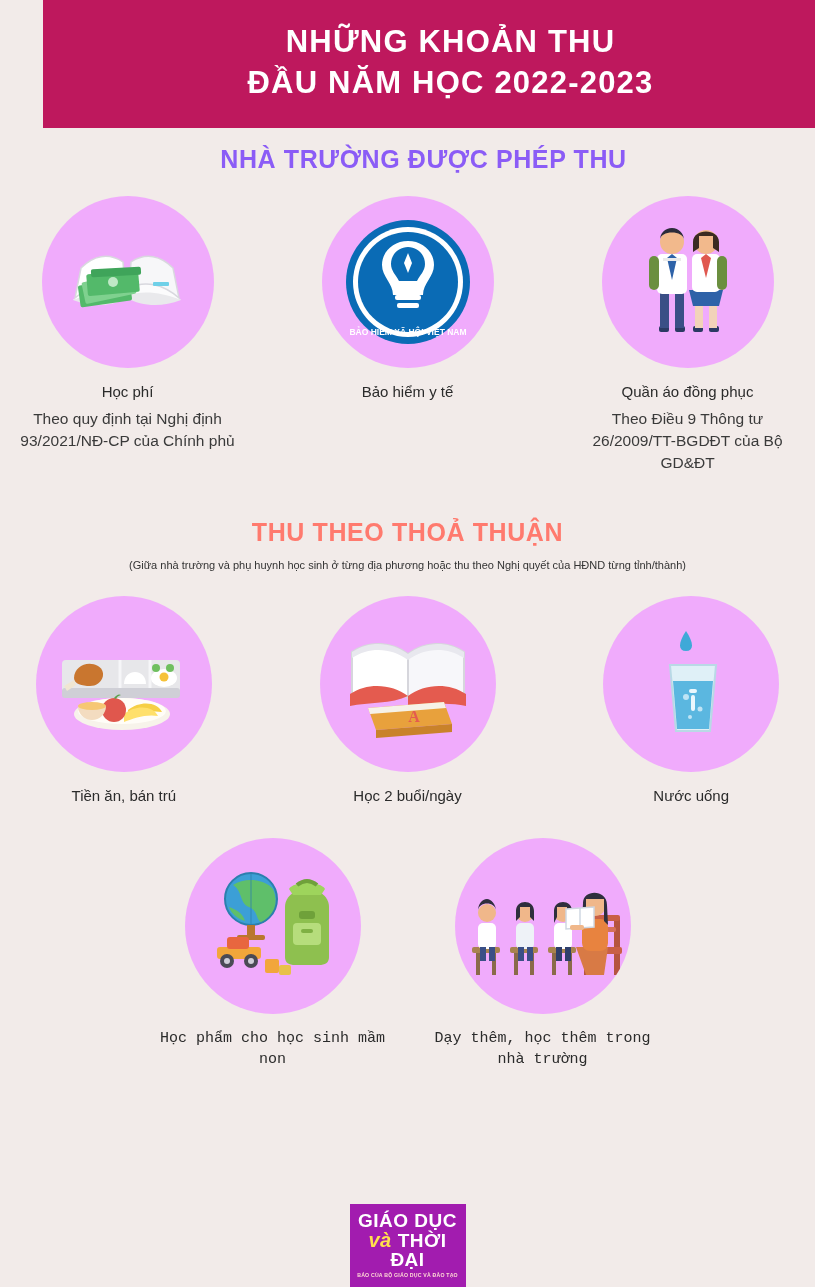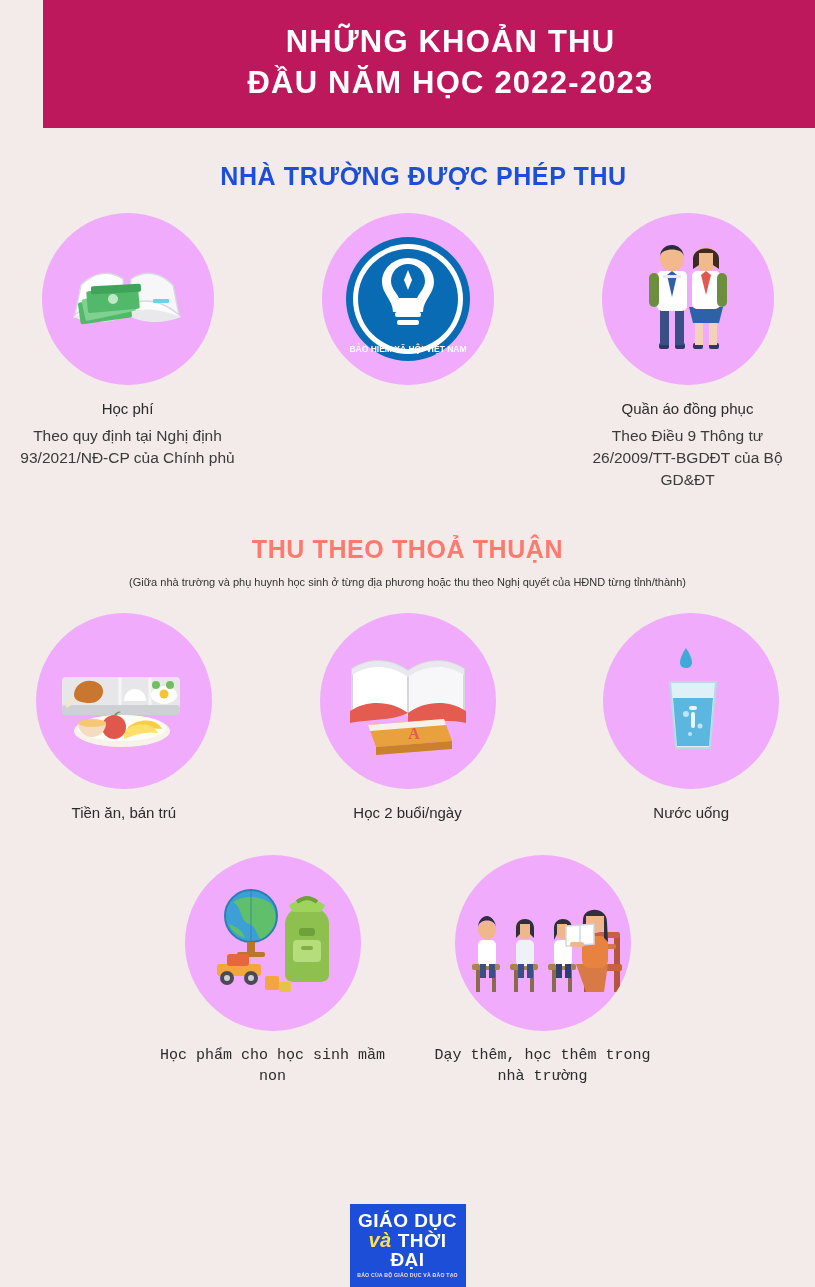--- a/index.html
+++ b/index.html
@@ -30,21 +30,21 @@
   }
   .header h1 .l2 { display: block; }
 
   .section-title {
     text-align: center;
     font-size: 25px;
     font-weight: bold;
     letter-spacing: 0.6px;
     text-transform: uppercase;
   }
-  .sec1-title { color: #1d4ed8; margin-top: 34px; padding-left: 32px; }
+  .sec1-title { color: #8b5cf6; margin-top: 17px; padding-left: 32px; }
   .sec2-title { color: #ff7a6e; margin-top: 44px; }
 
   .sec2-sub {
     text-align: center;
     color: #333;
     font-size: 11px;
     line-height: 1.5;
     margin-top: 10px;
     padding: 0 70px;
   }
@@ -86,21 +86,21 @@
   .item-label.two-line { line-height: 1.4; }
 
   .footer-logo-wrap {
     position: absolute;
     left: 0; right: 0; bottom: 0;
     display: flex; justify-content: center; align-items: flex-end;
     padding-bottom: 0;
   }
   .logo {
     width: 116px;
-    background: #1d4ed8;
+    background: #a21caf;
     color: #fff;
     text-align: center;
     padding: 7px 4px 9px 4px;
     font-weight: bold;
     line-height: 1.02;
   }
   .logo .l1 { font-size: 19px; letter-spacing: 0.5px; }
   .logo .l2 { font-size: 19px; letter-spacing: 0.5px; }
   .logo .l2 .ampersand { color: #ffe14d; font-size: 20px; font-style: italic; }
   .logo .l3 { font-size: 5.2px; letter-spacing: 0.2px; margin-top: 3px; color:#ffd9d6; }
@@ -151,20 +151,21 @@
         <circle cx="75" cy="75" r="55" fill="#ffffff"></circle>
         <circle cx="75" cy="75" r="50" fill="#0a6bb5"></circle>
         <path d="M75 34 C60 34 49 45 49 58 C49 70 60 76 60 88 L90 88 C90 76 101 70 101 58 C101 45 90 34 75 34 Z" fill="#ffffff"></path>
         <rect x="62" y="88" width="26" height="5" rx="2" fill="#ffffff"></rect>
         <rect x="64" y="96" width="22" height="5" rx="2" fill="#ffffff"></rect>
         <path d="M75 40 C66 40 58 47 58 57 C58 64 63 68 66 74 L84 74 C87 68 92 64 92 57 C92 47 84 40 75 40 Z" fill="#0a6bb5"></path>
         <path d="M75 46 L79 56 L75 66 L71 56 Z" fill="#ffffff"></path>
         <text x="75" y="128" font-family="Liberation Sans, sans-serif" font-size="8.5" font-weight="bold" fill="#ffffff" text-anchor="middle">BẢO HIỂM XÃ HỘI VIỆT NAM</text>
       </svg>
     </div>
+    <div class="item-label">Bảo hiểm y tế</div>
   </div>
 
   <div class="item">
     <div class="circle">
       <svg class="svg-center" width="150" height="160" viewBox="0 0 150 160">
 
         <g>
           <rect x="46" y="124" width="10" height="6" rx="2" fill="#2b3a63"></rect>
           <rect x="62" y="124" width="10" height="6" rx="2" fill="#2b3a63"></rect>
           <rect x="47" y="88" width="9" height="38" fill="#3a4f86"></rect>

